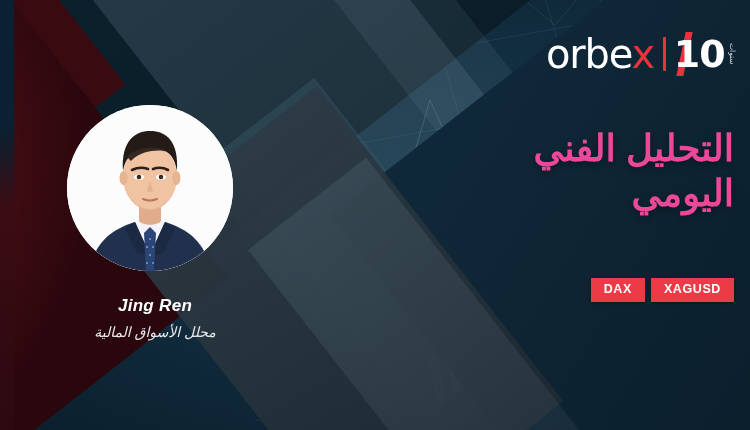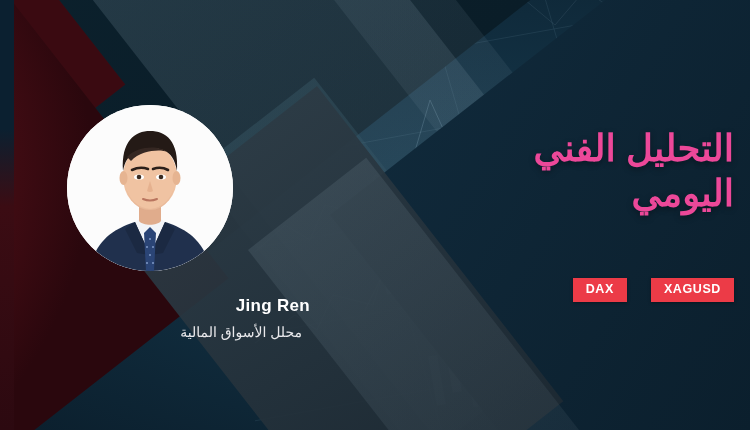--- a/index.html
+++ b/index.html
@@ -124,21 +124,21 @@
   
   .avatar{
     position:absolute;left:67px;top:105px;
     width:166px;height:166px;border-radius:50%;
     background:#fdfdfd;
     overflow:hidden;
   }
   .avatar svg{display:block;}
 
   .person{
-    position:absolute;left:0;top:296px;width:310px;text-align:right;
+    position:absolute;left:0;top:296px;width:310px;text-align:center;font-style:italic;
   }
   .person .pname{
     color:#ffffff;font-size:17px;font-weight:bold;letter-spacing:.3px;
     margin:0 0 3px 0;
   }
   .person .prole{
     color:#e9e9ec;font-size:14px;margin:8px;direction:rtl;
   }
 
   
@@ -177,21 +177,21 @@
     color:#ec4899;
     font-size:37px;line-height:1.22;font-weight:bold;
     letter-spacing:0px;
     text-shadow:0 2px 6px rgba(0,0,0,.35);
   }
   .headline .l2{display:block;}
 
   
   .badges{
     position:absolute;right:16px;top:278px;
-    display:flex;gap:24px;direction:ltr;
+    display:flex;gap:6px;direction:ltr;
   }
   .badge{
     background:#ec3b47;color:#ffffff;
     font-size:12.5px;font-weight:bold;letter-spacing:.6px;
     padding:5px 13px 6px 13px;
     line-height:1;
     box-shadow:0 1px 3px rgba(0,0,0,.35);
   }
 </style>
 </head>
@@ -306,20 +306,29 @@
 
       <path d="M58 80 q6 24 25 26 q19 -2 25 -26 q-6 22 -25 24 q-19 -2 -25 -24 Z" fill="#dfae8d" opacity=".45"></path>
     </svg>
   </div>
 
   <div class="person">
     <p class="pname">Jing Ren</p>
     <p class="prole">محلل الأسواق المالية</p>
   </div>
 
+  <div class="logo">
+    <span class="word"><span>orbe</span><span class="x">x</span></span>
+    <span class="bar"></span>
+    <span class="ten">
+      <span class="slash"></span>
+      <span class="digits">10</span>
+    </span>
+    <span class="yrs">سنوات</span>
+  </div>
 
   <div class="headline">
     <span>التحليل الفني</span>
     <span class="l2">اليومي</span>
   </div>
 
   <div class="badges">
     <span class="badge">DAX</span>
     <span class="badge">XAGUSD</span>
   </div>

